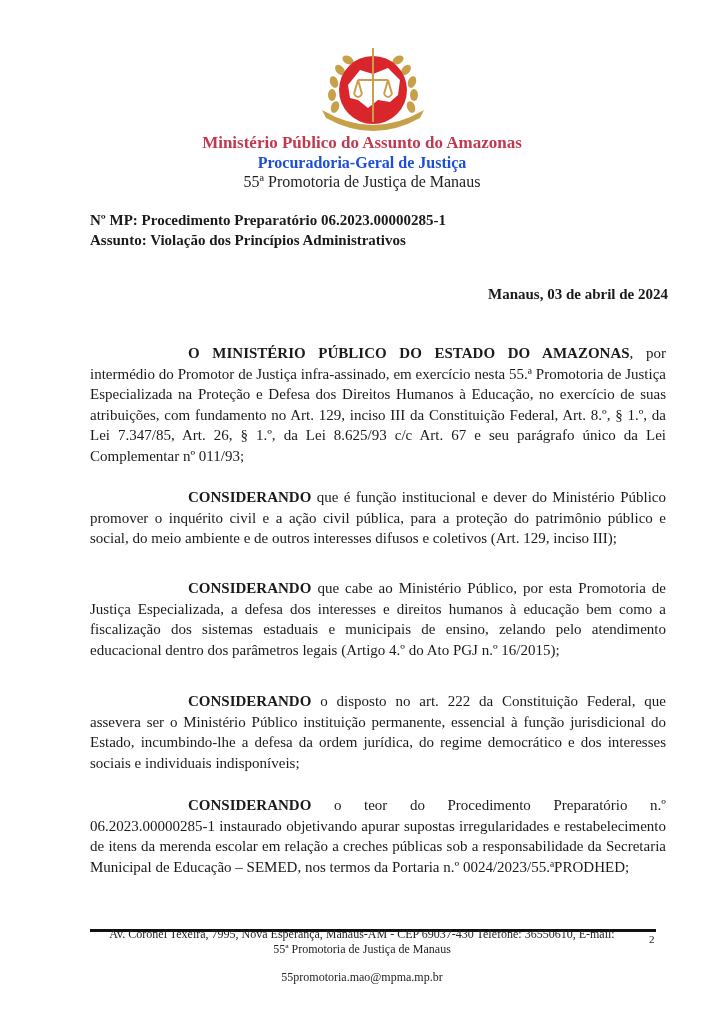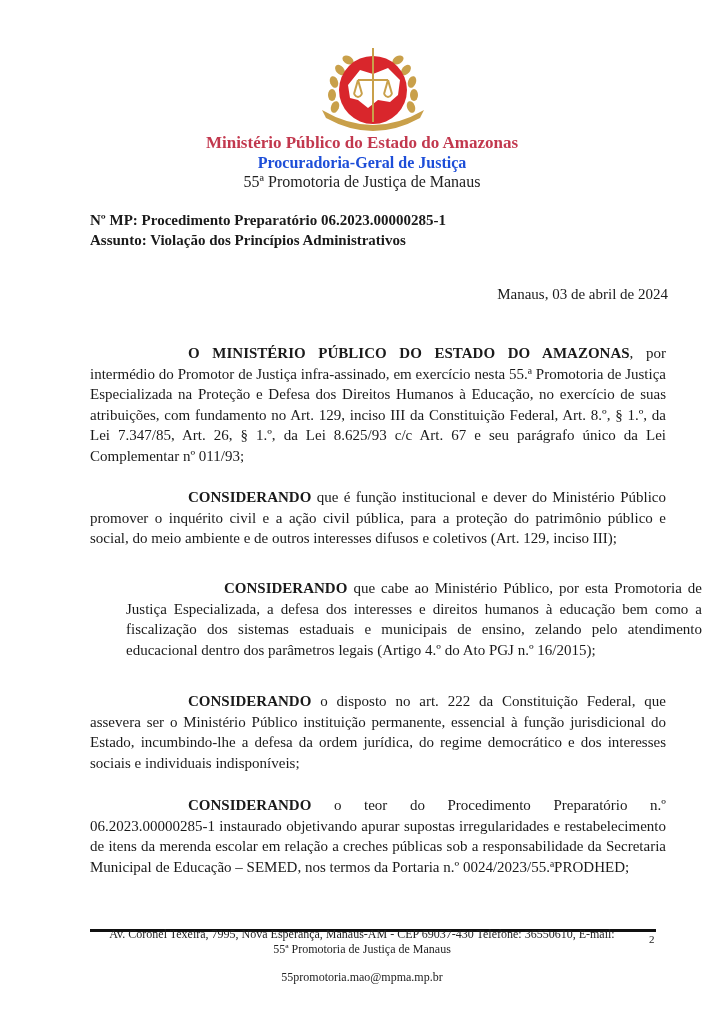--- a/index.html
+++ b/index.html
@@ -4,27 +4,27 @@
 <style>
   html, body { margin: 0; padding: 0; background: #ffffff; }
   body { width: 724px; height: 1024px; position: relative; overflow: hidden;
          font-family: "Liberation Serif", "DejaVu Serif", serif; color: #1a1a1a; }
   .logo { position: absolute; left: 318px; top: 40px; width: 110px; height: 95px; }
   .hdr { position: absolute; left: 0; width: 724px; text-align: center; }
   .hdr1 { top: 133px; font-size: 17px; font-weight: bold; color: #c2384e; }
   .hdr2 { top: 154px; font-size: 16px; font-weight: bold; color: #1d4ed8; }
   .hdr3 { top: 173px; font-size: 16px; color: #222; }
   .meta { position: absolute; left: 90px; top: 210px; font-size: 15px; font-weight: bold; line-height: 20px; }
-  .date { position: absolute; right: 56px; top: 286px; font-size: 15px; }
+  .date { position: absolute; right: 56px; top: 286px; font-size: 15px; font-weight: bold; }
   .para { position: absolute; left: 90px; width: 576px; font-size: 15px; line-height: 20.5px;
           text-align: justify; text-indent: 98px; }
   .para b { font-weight: bold; }
   .p1 { top: 343px; }
   .p2 { top: 487px; }
-  .p3 { top: 578px; margin-left: 36px; }
+  .p3 { top: 578px; }
   .p4 { top: 691px; }
   .p5 { top: 795px; }
   .rule { position: absolute; left: 90px; top: 929px; width: 566px; height: 3px; background: #111; }
   .pgnum { position: absolute; left: 649px; top: 933px; font-size: 11px; }
   .foot { position: absolute; left: 0; width: 724px; text-align: center; font-size: 12px; line-height: 14px; color: #222; }
   .f1 { top: 942px; }
   .f2 { top: 927px; }
   .f3 { top: 970px; }
 </style>
 </head>
@@ -53,21 +53,21 @@
       <path d="M36 54 Q40 60 44 54"></path>
       <path d="M66 54 Q70 60 74 54"></path>
       <line x1="40" y1="40" x2="36" y2="54"></line>
       <line x1="40" y1="40" x2="44" y2="54"></line>
       <line x1="70" y1="40" x2="66" y2="54"></line>
       <line x1="70" y1="40" x2="74" y2="54"></line>
     </g>
   </svg>
 </div>
 
-<div class="hdr hdr1">Ministério Público do Estado do Amazonas</div>
+<div class="hdr hdr1">Ministério Público do Assunto do Amazonas</div>
 <div class="hdr hdr2">Procuradoria-Geral de Justiça</div>
 <div class="hdr hdr3">55ª Promotoria de Justiça de Manaus</div>
 
 <div class="meta">
   <div>Nº MP: Procedimento Preparatório 06.2023.00000285-1</div>
   <div>Assunto: Violação dos Princípios Administrativos</div>
 </div>
 
 <div class="date">Manaus, 03 de abril de 2024</div>
 

